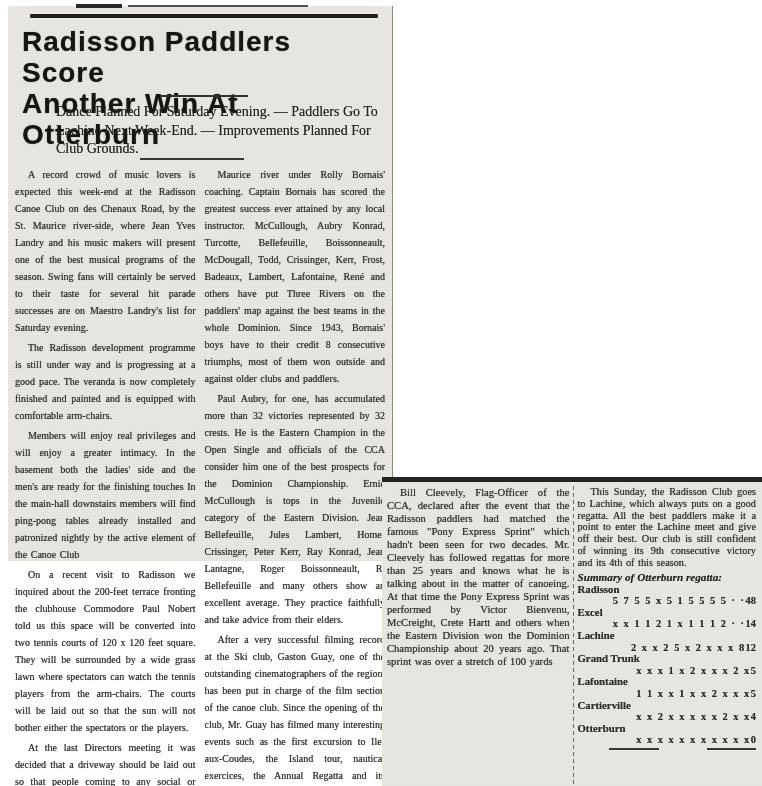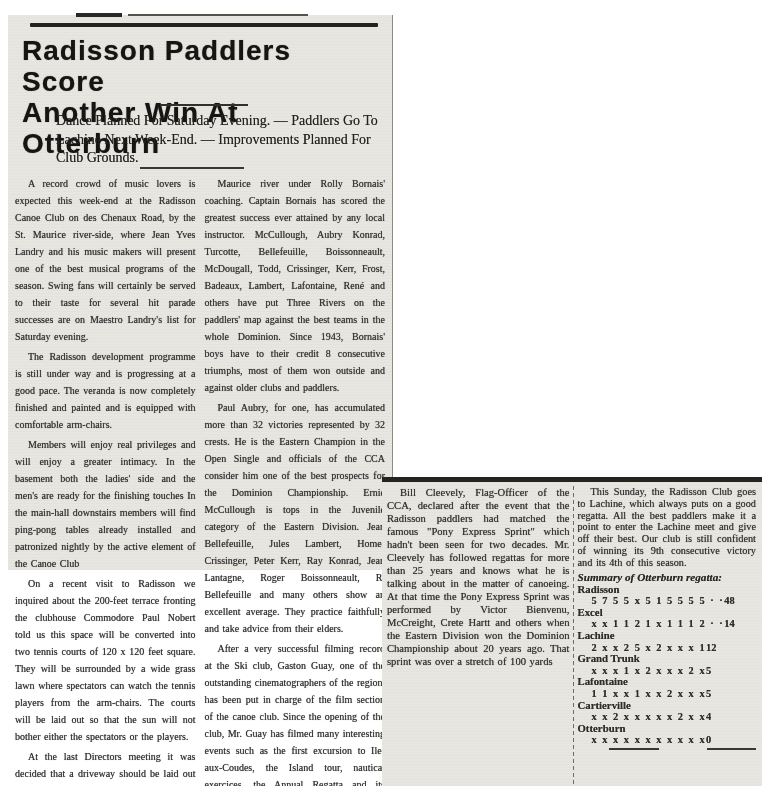--- a/index.html
+++ b/index.html
@@ -8,21 +8,21 @@
     background:#ffffff;
     font-family:"Liberation Serif","DejaVu Serif",serif;
   }
   .paper{
     position:absolute;
     background:#e8e6e1;
     background-image:repeating-linear-gradient(0deg, rgba(0,0,0,0.015) 0 1px, transparent 1px 3px);
     color:#2e2c2a;
   }
   
-  .clip-left{left:8px;top:15px;width:384px;height:555px;border-right:1px solid #8d8a84;}
+  .clip-left{left:8px;top:6px;width:384px;height:555px;border-right:1px solid #8d8a84;}
   .top-frag{position:absolute;left:68px;top:-2px;width:46px;height:4px;background:#2a2825;}
   .top-frag2{position:absolute;left:120px;top:-1px;width:180px;height:2px;background:#55524c;}
   .top-rule{position:absolute;left:22px;top:8px;width:348px;height:4px;background:#24221f;border-radius:1px;}
   .headline{
     position:absolute;left:14px;top:20px;width:360px;
     font-family:"Liberation Sans","DejaVu Sans",sans-serif;
     font-weight:700;font-size:28px;line-height:31px;letter-spacing:1px;
     color:#161513;text-shadow:0 0 1px rgba(20,20,20,.55);
   }
   .headline-underline{position:absolute;left:152px;top:89px;width:88px;height:2px;background:#33302c;}
@@ -51,21 +51,21 @@
   .rcol4 .para{font-size:10.3px;line-height:11.8px;margin-bottom:2px;}
   .summary-heading{
     font-size:11.2px;font-weight:700;font-style:italic;line-height:13px;
     color:#2b2926;text-shadow:0 0 .6px rgba(40,40,40,.7);margin-top:1px;
   }
   .summary-row-club{
     font-size:10.8px;font-weight:700;line-height:11.6px;color:#302e2b;
     text-shadow:0 0 .6px rgba(40,40,40,.7);
   }
   .summary-row-scores{
-    display:flex;justify-content:flex-start;
+    display:flex;justify-content:flex-end;
     font-size:10.4px;font-weight:700;line-height:11.6px;color:#302e2b;
     padding-left:14px;letter-spacing:1.5px;text-shadow:0 0 .6px rgba(40,40,40,.7);
   }
   .summary-row-scores .total{letter-spacing:0;}
   .summary-marks{display:flex;gap:48px;padding-left:32px;margin-top:2px;}
   .summary-marks span{display:block;width:62px;height:2px;background:#3a3733;}
 </style>
 </head>
 <body>
 
@@ -120,21 +120,21 @@
             <span>5 7 5 5 x 5 1 5 5 5 5 · ·</span>
             <span class="total">48</span>
           </div>
           <div class="summary-row-club">Excel</div>
           <div class="summary-row-scores">
             <span>x x 1 1 2 1 x 1 1 1 2 · ·</span>
             <span class="total">14</span>
           </div>
           <div class="summary-row-club">Lachine</div>
           <div class="summary-row-scores">
-            <span>2 x x 2 5 x 2 x x x 1</span>
+            <span>2 x x 2 5 x 2 x x x 8</span>
             <span class="total">12</span>
           </div>
           <div class="summary-row-club">Grand Trunk</div>
           <div class="summary-row-scores">
             <span>x x x 1 x 2 x x x 2 x</span>
             <span class="total">5</span>
           </div>
           <div class="summary-row-club">Lafontaine</div>
           <div class="summary-row-scores">
             <span>1 1 x x 1 x x 2 x x x</span>

